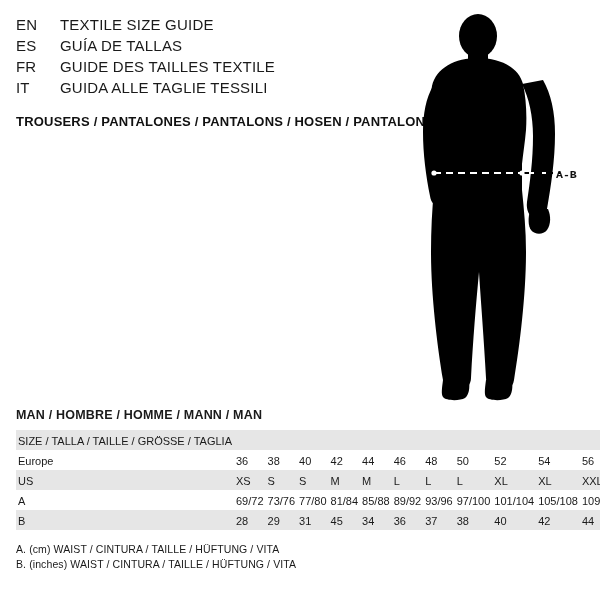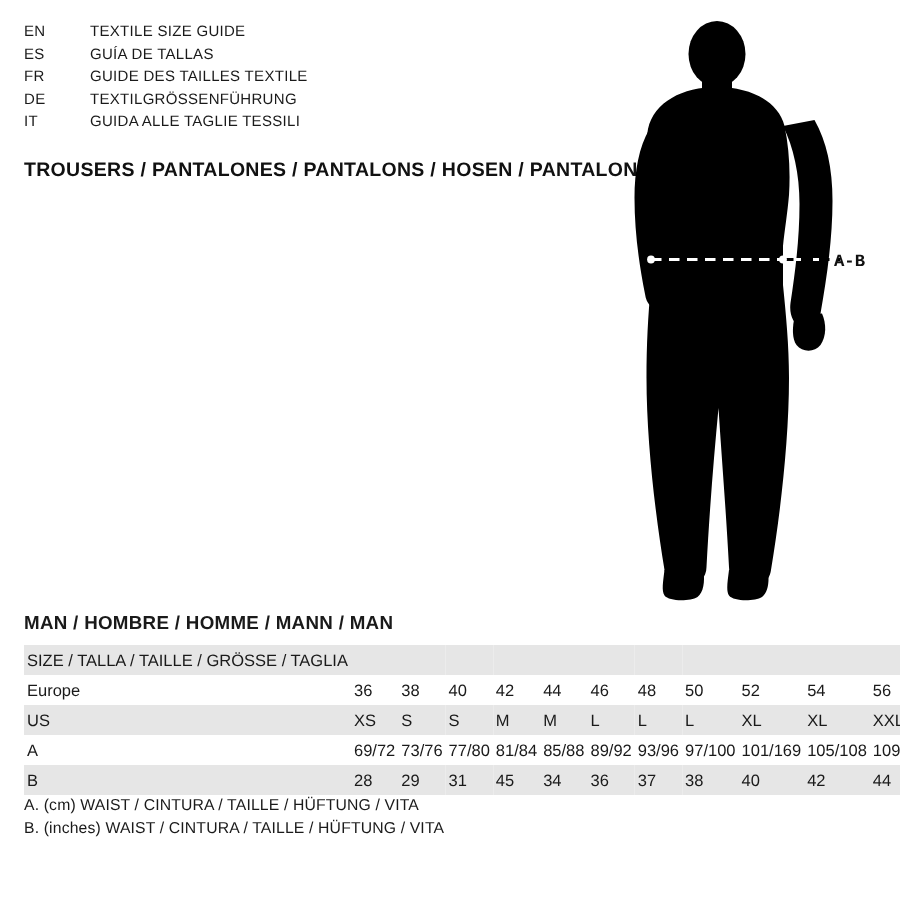--- a/index.html
+++ b/index.html
@@ -19,21 +19,21 @@
     position: relative;
     width: 600px;
     height: 600px;
     box-sizing: border-box;
     padding: 16px 16px 0 16px;
   }
 
   
   .lang-table {
     border-collapse: collapse;
-    font-size: 10px;
+    font-size: 15px;
     letter-spacing: 0.2px;
   }
   .lang-table td {
     padding: 0 0 4px 0;
     vertical-align: top;
     white-space: nowrap;
   }
   .lang-code {
     width: 44px;
     color: #1a1a1a;
@@ -99,21 +99,21 @@
   table.size-table td.rowlabel {
     width: 84px;
     padding-left: 2px;
   }
   table.size-table td.val {
     width: 44px;
     text-align: left;
   }
 
   .notes {
-    margin-top: 0;
+    margin-top: 12px;
     font-size: 10.5px;
     line-height: 1.45;
     letter-spacing: 0.1px;
   }
 </style>
 </head>
 <body>
 
 <div class="page">
 
@@ -123,24 +123,20 @@
         <td class="lang-code">EN</td>
         <td class="lang-text">TEXTILE SIZE GUIDE</td>
       </tr>
       <tr>
         <td class="lang-code">ES</td>
         <td class="lang-text">GUÍA DE TALLAS</td>
       </tr>
       <tr>
         <td class="lang-code">FR</td>
         <td class="lang-text">GUIDE DES TAILLES TEXTILE</td>
-      </tr>
-      <tr>
-        <td class="lang-code">DE</td>
-        <td class="lang-text">TEXTILGRÖSSENFÜHRUNG</td>
       </tr>
       <tr>
         <td class="lang-code">IT</td>
         <td class="lang-text">GUIDA ALLE TAGLIE TESSILI</td>
       </tr>
     </tbody>
   </table>
 
   <div class="section-title">TROUSERS / PANTALONES / PANTALONS / HOSEN / PANTALONI</div>
 
@@ -247,21 +243,21 @@
         <tr>
           <td class="rowlabel">A</td>
           <td class="val">69/72</td>
           <td class="val">73/76</td>
           <td class="val">77/80</td>
           <td class="val">81/84</td>
           <td class="val">85/88</td>
           <td class="val">89/92</td>
           <td class="val">93/96</td>
           <td class="val">97/100</td>
-          <td class="val">101/169</td>
+          <td class="val">101/104</td>
           <td class="val">105/108</td>
           <td class="val">109/112</td>
         </tr>
         <tr class="shaded">
           <td class="rowlabel">B</td>
           <td class="val">28</td>
           <td class="val">29</td>
           <td class="val">31</td>
           <td class="val">45</td>
           <td class="val">34</td>

